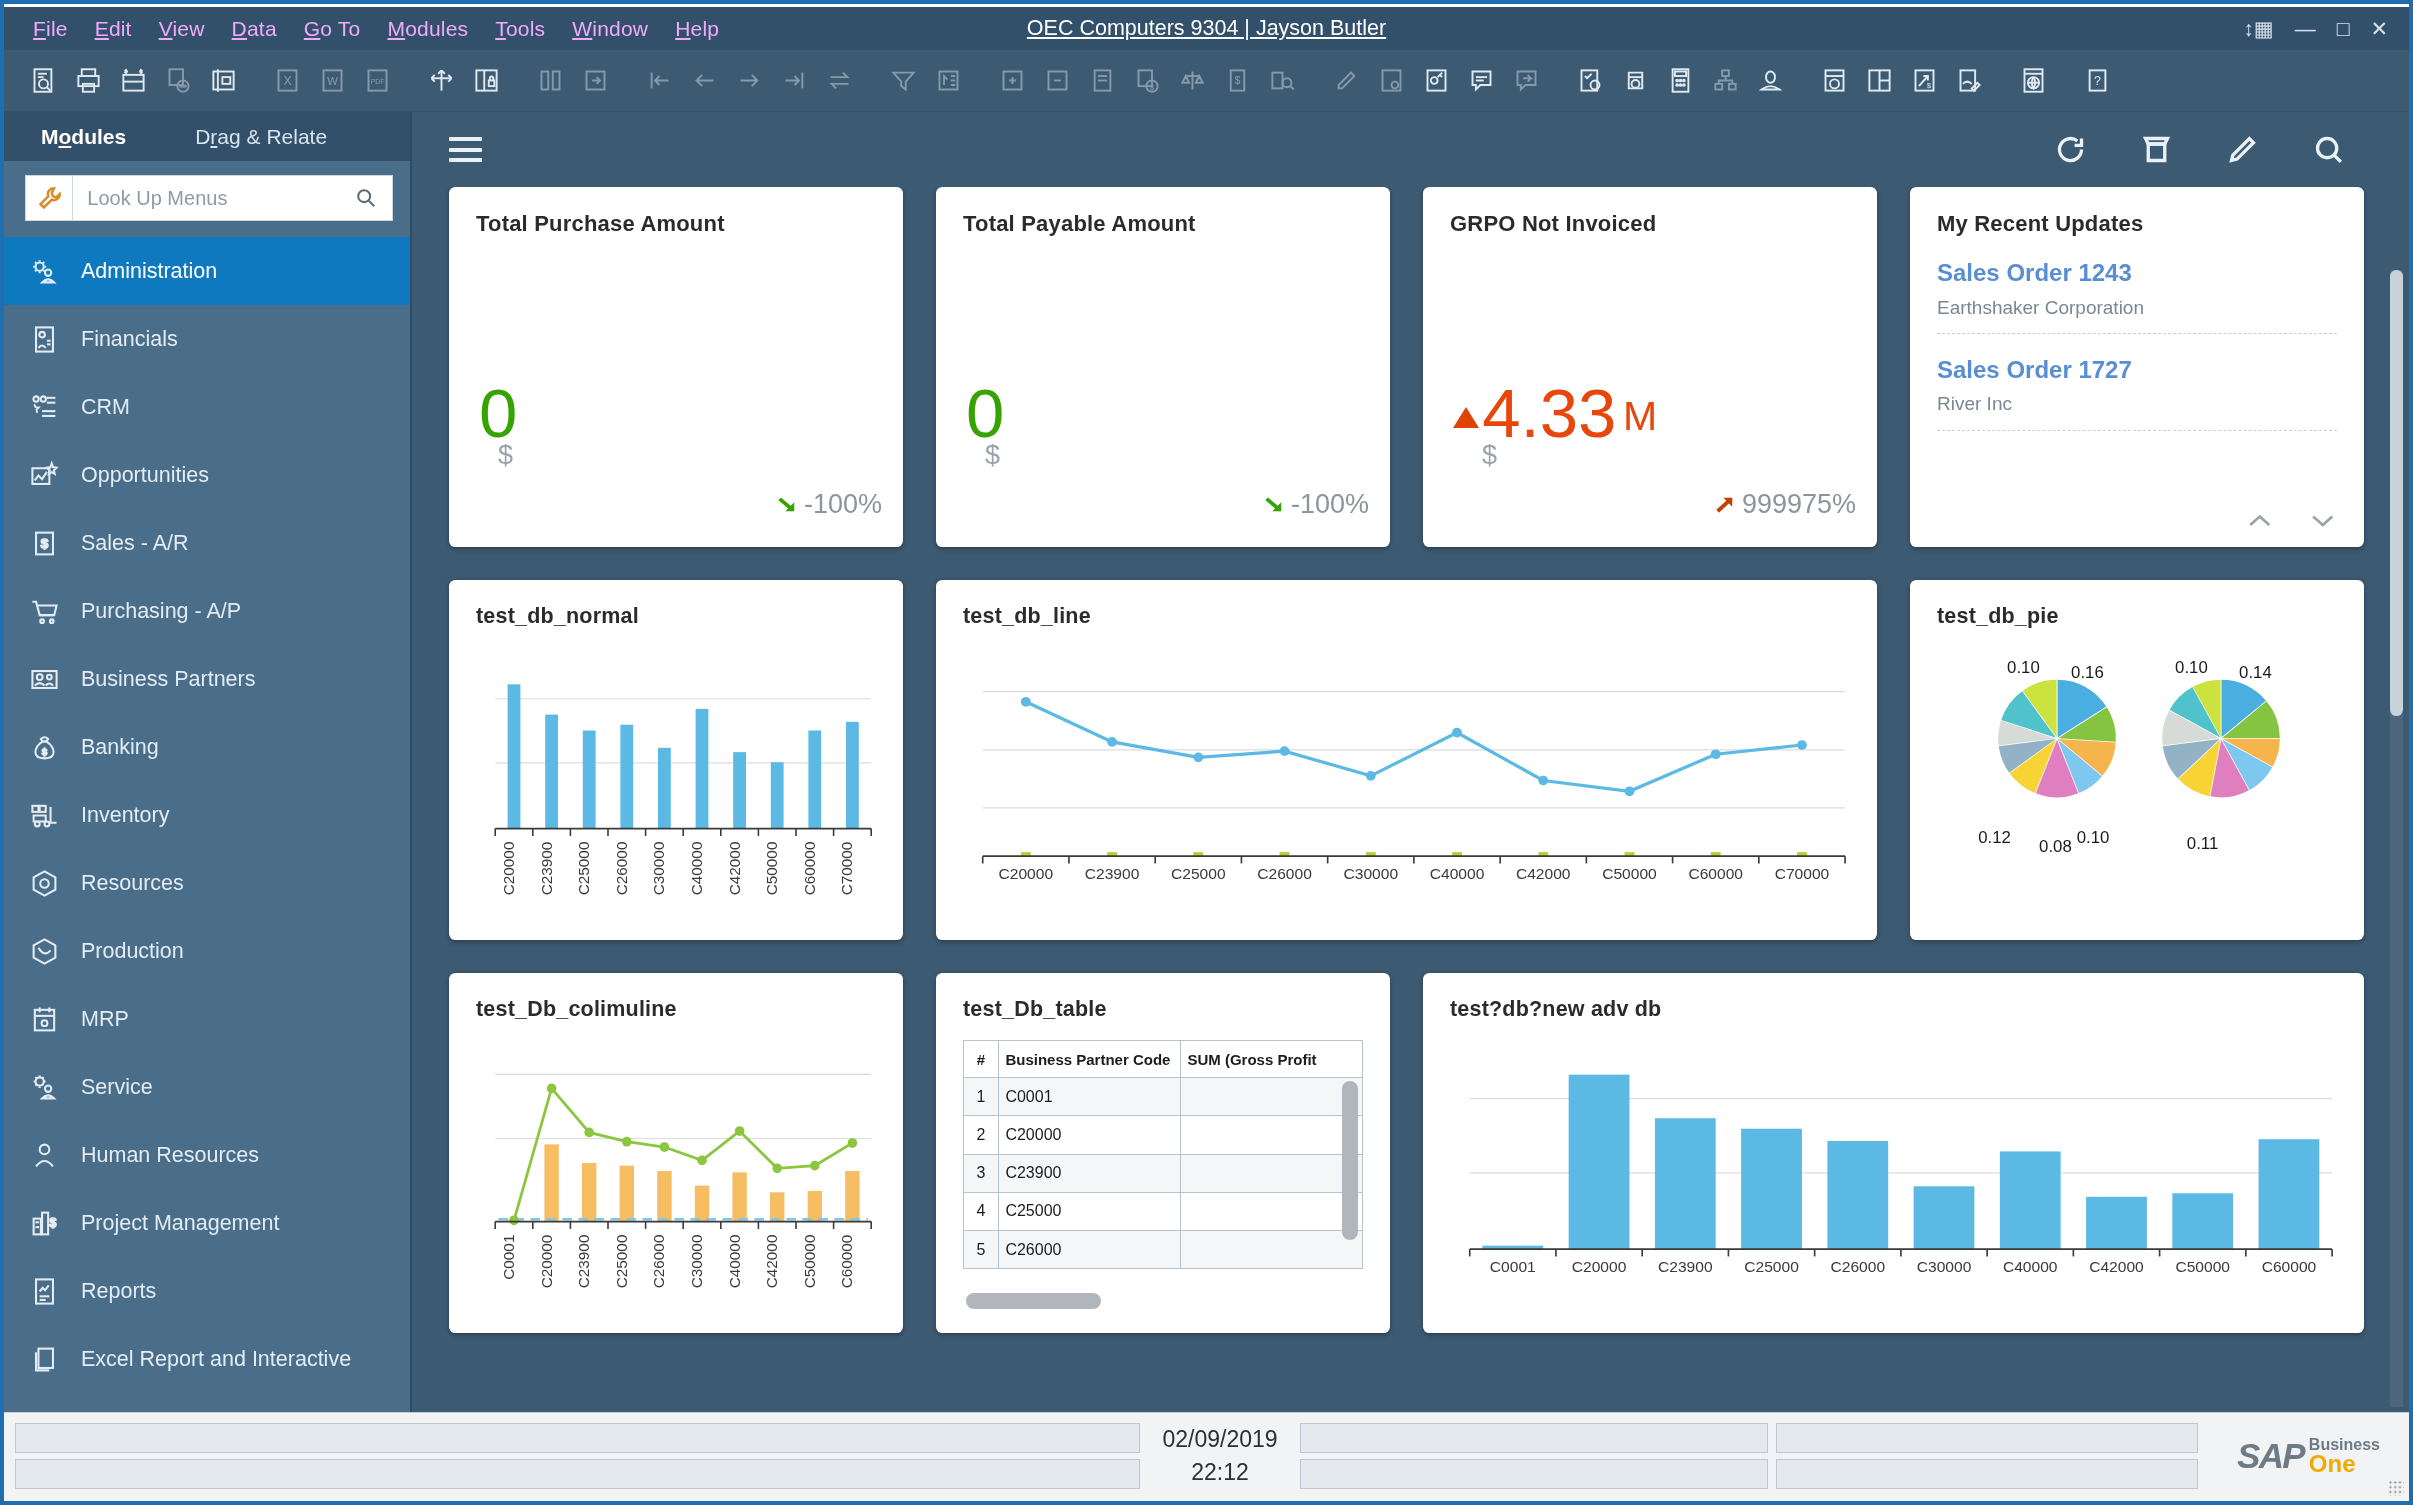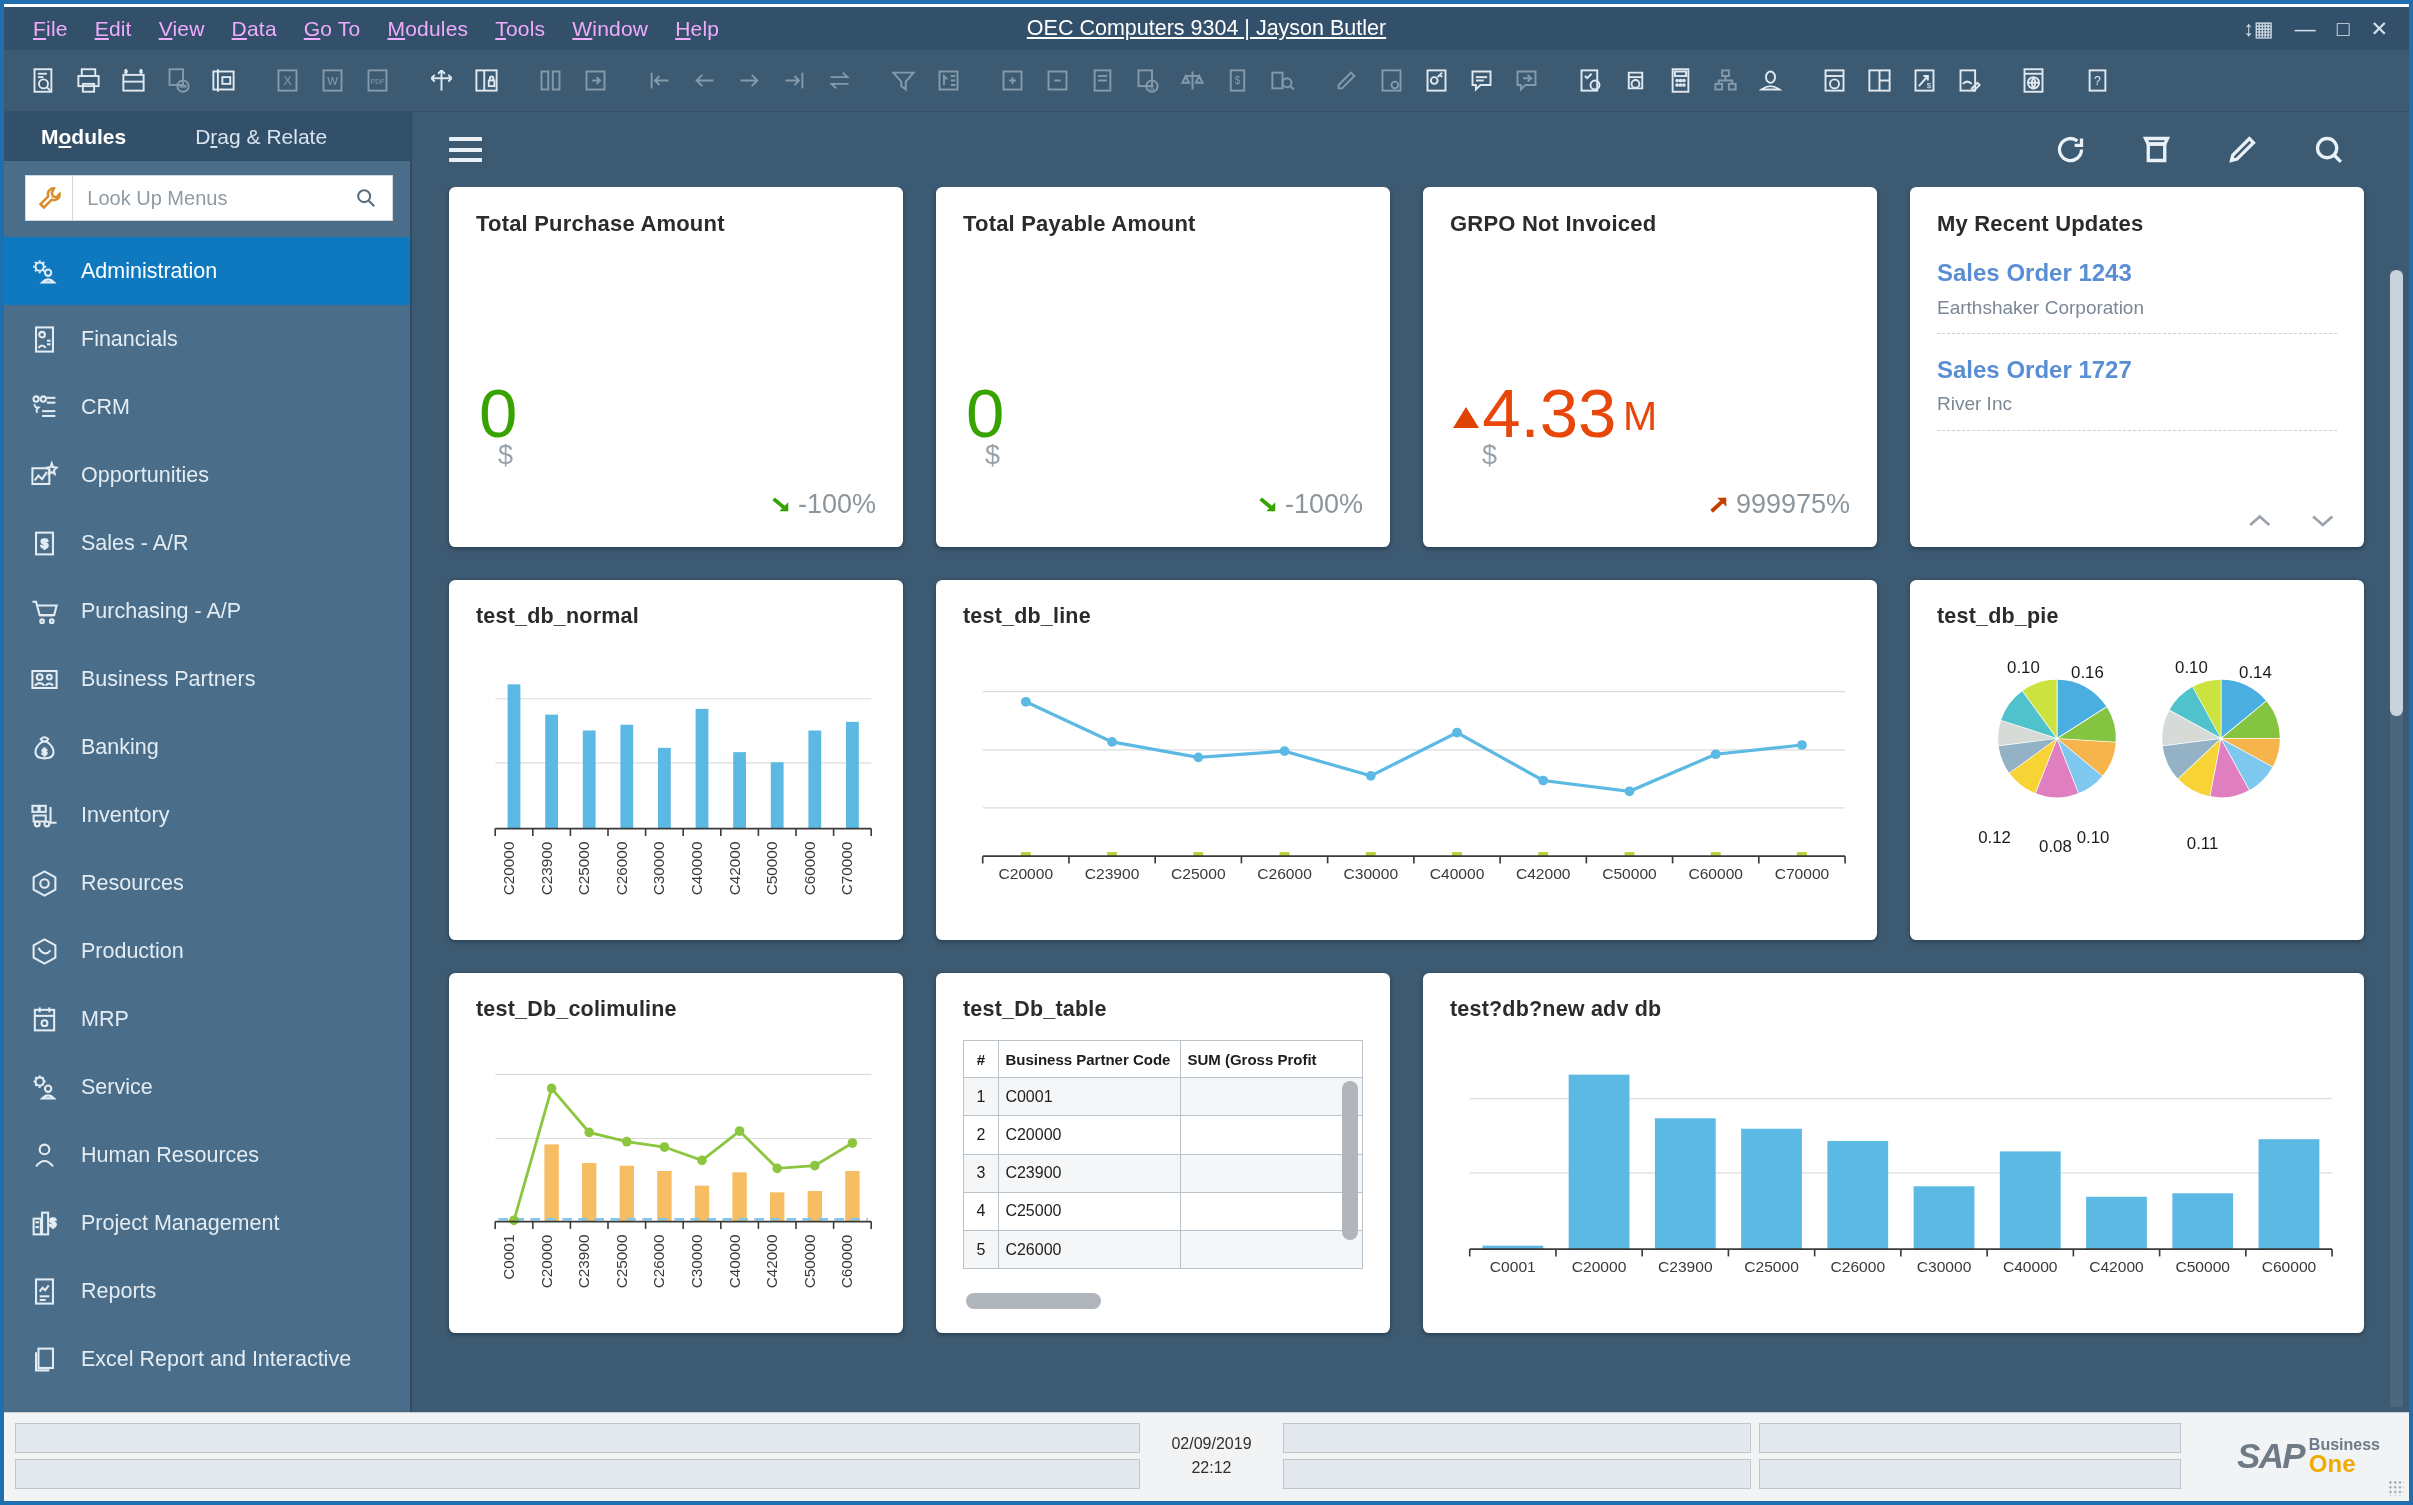--- a/index.html
+++ b/index.html
@@ -132,21 +132,21 @@
   .kpi-value-row { position: absolute; left: 30px; bottom: 102px; display: flex; align-items: flex-end; }
   .kpi-tri { width: 0; height: 0; border-left: 13.5px solid transparent; border-right: 13.5px solid transparent;
              border-bottom: 21px solid #e04403; margin-bottom: 17.5px; margin-right: 3.2px; }
   .kpi-num { font-size: 69px; line-height: .92; font-weight: normal; }
   .kpi-num.green { color: #36a300; }
   .kpi-num.red { color: #e8470b; }
   .kpi-suffix { font-size: 41px; color: #e8470b; margin-left: 6.4px; margin-bottom: 4.8px; }
   .kpi-cur { position: absolute; left: 49px; bottom: 76px; color: #9aa3ab; font-size: 27px; }
   .kpi-cur.shift { left: 59px; }
   .kpi-delta {
-    position: absolute; right: 27px; bottom: 27px;
+    position: absolute; right: 21px; bottom: 27px;
     display: flex; align-items: center; gap: 3.2px;
     color: #8d959c; font-size: 27px;
   }
   .kpi-delta svg { width: 27px; height: 27px; }
 
   
   .ru-item { margin-top: 22px; }
   .ru-link { color: #5a8ed4; font-size: 24px; font-weight: bold; }
   .ru-sub { color: #7b8894; font-size: 19px; margin-top: 9.6px; padding-bottom: 14.3px;
             border-bottom: 1.6px dashed #c7d0d8; }
@@ -181,23 +181,23 @@
 
   
   .statusbar {
     height: 89px; flex: 0 0 89px; background: #f1f3f4;
     display: flex; align-items: stretch; padding: 6.4px 8px 8px 11px;
     border-top: 1.6px solid #c9d0d6; position: relative;
   }
   .sb-col { display: flex; flex-direction: column; gap: 6.4px; justify-content: center; }
   .sb-box { background: #e3e9ee; border: 0.8px solid #c0c8ce; height: 30px; }
   .sb-w1 { width: 1125px; }
-  .sb-w2 { width: 143px; background: transparent; border: none;
+  .sb-w2 { width: 160px; background: transparent; border: none;
            display:flex; align-items:center; justify-content:center;
-           font-size: 16px; color: #2f2f2f; }
+           font-size: 23px; color: #2f2f2f; }
   .sb-w3 { width: 468px; }
   .sb-w4 { width: 422px; }
   .sap-logo { margin-left: auto; display: flex; align-items: center; padding-right: 21px; gap: 4.8px; }
   .sap-word { font-size: 35px; font-weight: bold; color: #6e7b87; letter-spacing: -1.6px; font-style: italic;}
   .sap-one { display: flex; flex-direction: column; line-height: .92; }
   .sap-one b { font-size: 16px; color: #6e7b87; }
   .sap-one s { font-size: 24px; color: #f0ab00; font-weight: bold; text-decoration: none; }
   .grip { position: absolute; right: 4.8px; bottom: 4.8px; width: 16px; height: 16px;
           background-image: radial-gradient(#9aa3ab 1px, transparent 1.1px);
           background-size: 4.8px 4.8px; }

